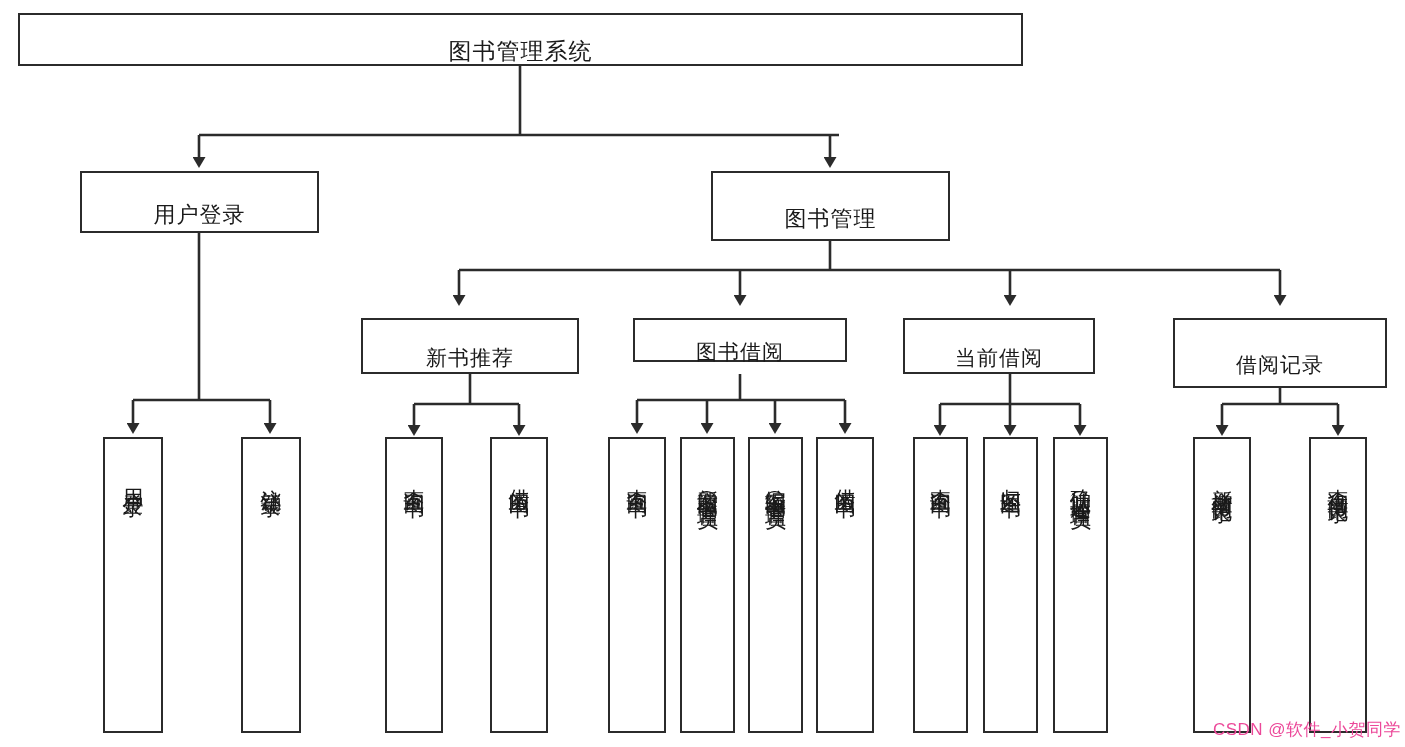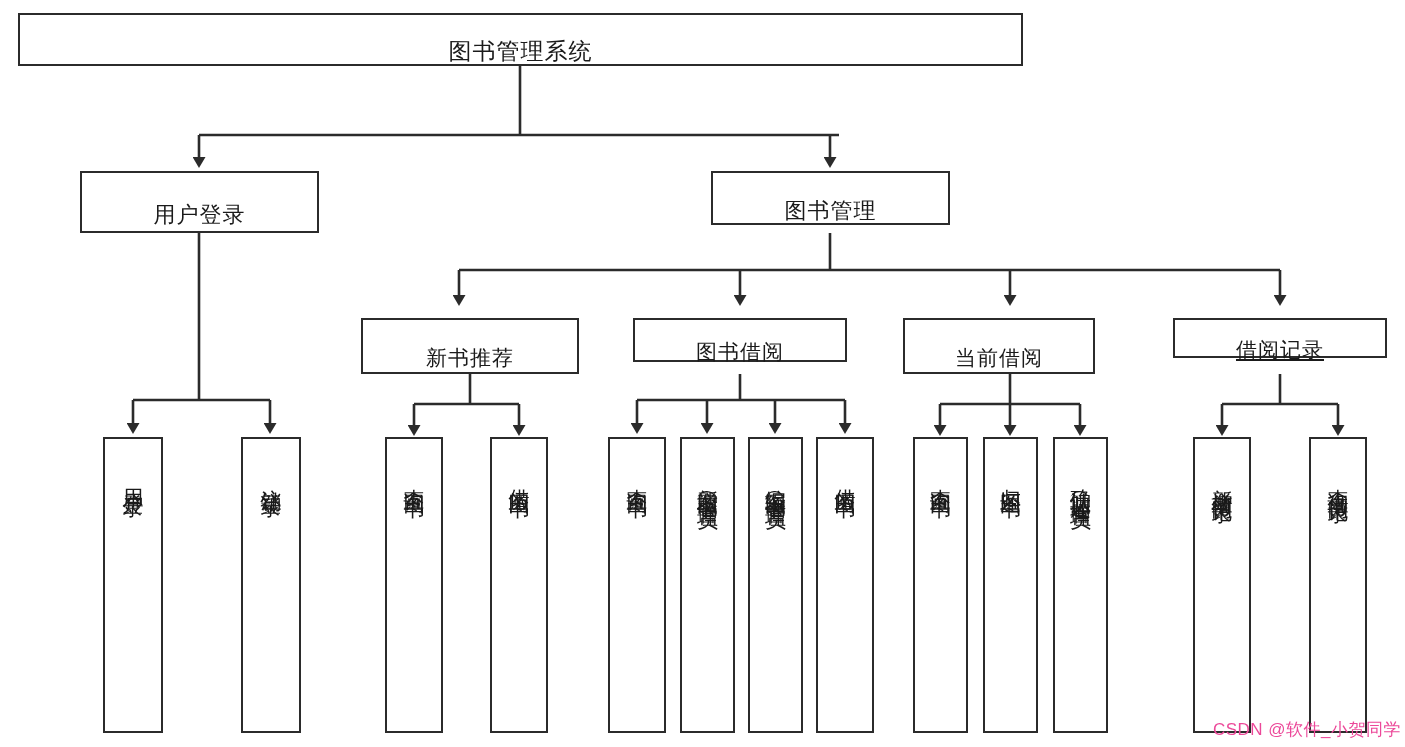--- a/index.html
+++ b/index.html
@@ -128,34 +128,34 @@
     </g>
   </svg>
 
   <div class="node root" style="left:18px; top:13px; width:1005px; height:53px;">
     <span class="label">图书管理系统</span>
   </div>
 
   <div class="node lvl2" style="left:80px; top:171px; width:239px; height:62px;">
     <span class="label">用户登录</span>
   </div>
-  <div class="node lvl2" style="left:711px; top:171px; width:239px; height:54px;">
+  <div class="node lvl2" style="left:711px; top:171px; width:239px; height:70px;">
     <span class="label">图书管理</span>
   </div>
 
   <div class="node lvl3" style="left:361px; top:318px; width:218px; height:56px;justify-content:center;">
     <span class="label">新书推荐</span>
   </div>
   <div class="node lvl3" style="left:633px; top:318px; width:214px; height:44px;">
     <span class="label">图书借阅</span>
   </div>
   <div class="node lvl3" style="left:903px; top:318px; width:192px; height:56px;">
     <span class="label">当前借阅</span>
   </div>
-  <div class="node lvl3" style="left:1173px; top:318px; width:214px; height:40px;text-decoration:underline;">
+  <div class="node lvl3" style="left:1173px; top:318px; width:214px; height:70px;">
     <span class="label">借阅记录</span>
   </div>
 
   <div class="node leaf" style="left:103px; top:437px; width:60px; height:296px;">
     <span class="label">用户登录</span>
   </div>
   <div class="node leaf" style="left:241px; top:437px; width:60px; height:296px;">
     <span class="label">注销登录</span>
   </div>
 

